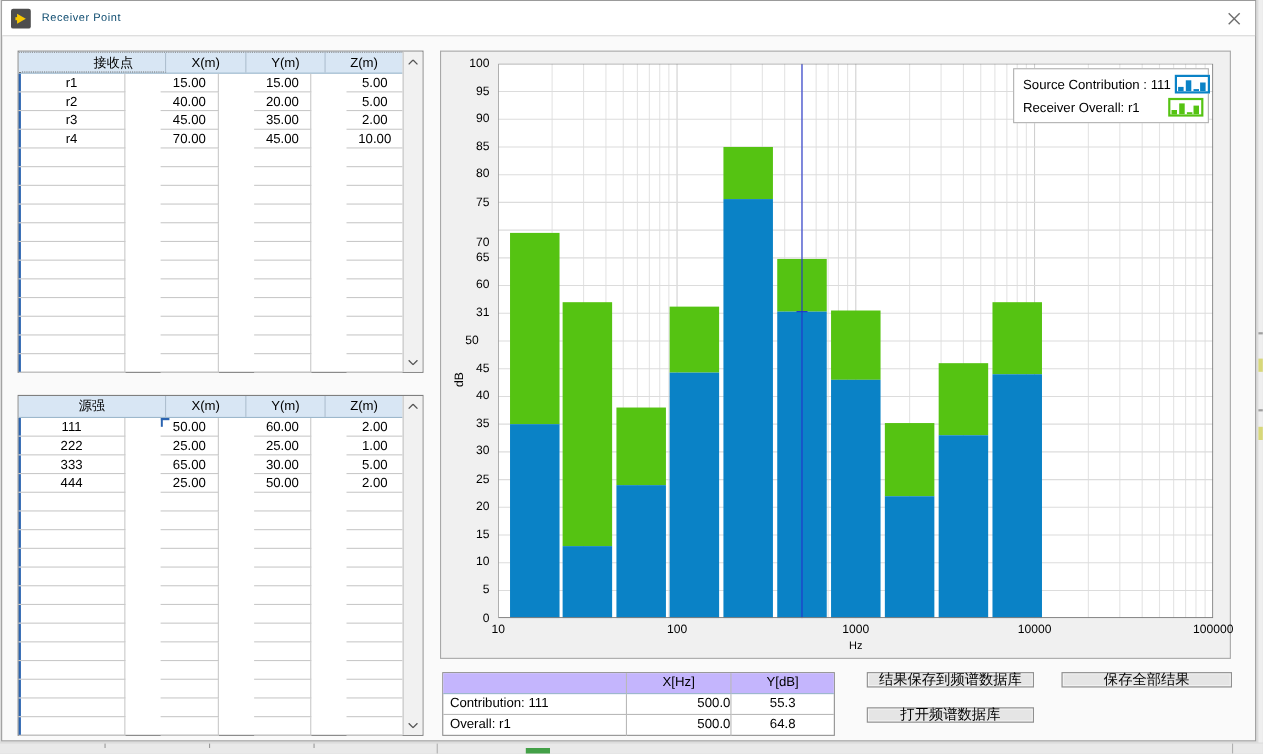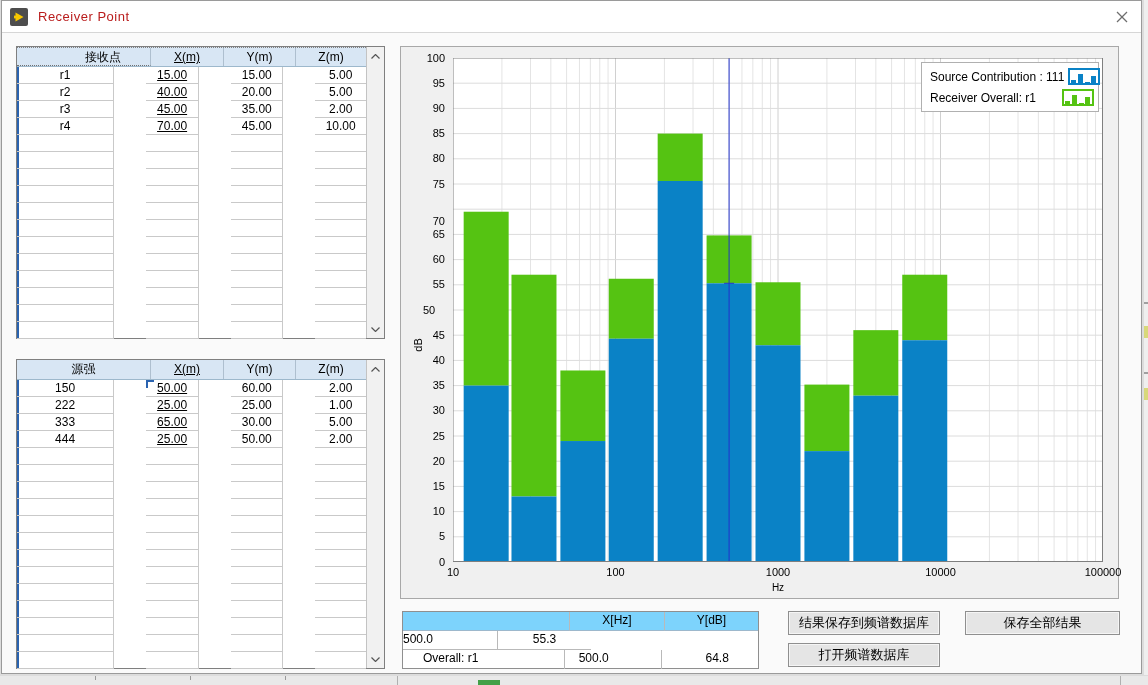--- a/index.html
+++ b/index.html
@@ -7,40 +7,40 @@
               font-family:"Liberation Sans","DejaVu Sans",sans-serif; }
   #window { position:absolute; left:1px; top:0; width:1141px; height:674px;
             background:#fafafa; border:1px solid #9a9a9a; }
   
   #titlebar { position:absolute; left:0; top:0; width:100%; height:32px;
               background:#ffffff; border-bottom:1px solid #d6d6d6; }
   #lv-icon { position:absolute; left:8px; top:7px; width:18px; height:18px;
              background:#4d4d4d; border-radius:2px; }
   #lv-icon svg { position:absolute; left:0; top:0; }
   #title-text { position:absolute; left:36px; top:0; line-height:31px;
-                font-size:13px; color:#b91c1c; letter-spacing:.5px; }
+                font-size:10px; color:#0c4a6e; letter-spacing:.5px; }
   #close-btn { position:absolute; right:12px; top:9px; width:14px; height:14px; cursor:pointer; }
   
   .panel { position:absolute; background:#ffffff; border:1px solid #7f7f7f; }
   #receiver-panel { left:14px; top:45px;  width:369px; height:293px; }
   #source-panel   { left:14px; top:358px; width:369px; height:310px; }
   .tbl-grid { position:absolute; left:0; top:0; right:18px; bottom:0; }
   .tbl-head { display:flex; height:20px; background:#d8e6f4; border-bottom:1px solid #9db8cc; }
   .tbl-head.focused { border-top:1px dotted #808080; }
   .th { font-size:12px; color:#000; text-align:center; line-height:18px;
         border-right:1px solid #aebfcf; overflow:hidden; }
   .th:last-child { border-right:none; }
   .th.focus-cell { border-bottom:1px dotted #707070;padding-left:39px; }
   .tr { display:flex; height:17px; position:relative;gap:32px; }
   .tr::before { content:""; position:absolute; left:0; top:0; bottom:1px;
                 width:2px; background:#2a63b0; }
   .td { font-size:12px; color:#000; text-align:center; line-height:16px;
         border-right:1px solid #c9c9c9; border-bottom:1px solid #c9c9c9; overflow:hidden; }
   .td:last-child { border-right:none; }
-  .col0 { width:134px; } .col1 { width:73px;text-decoration:underline; } .col2 { width:72px; } .col3 { width:70px; }
+  .col0 { width:134px; } .col1 { width:73px; } .col2 { width:72px; } .col3 { width:70px; }
   .td.sel-corner { position:relative; }
   .td.sel-corner::after { content:""; position:absolute; left:0; top:0; width:6px; height:6px;
         border-left:2px solid #2a63b0; border-top:2px solid #2a63b0; }
   .tbl-scroll { position:absolute; right:0; top:0; bottom:0; width:18px;
                 background:#f1f1f1; border-left:1px solid #c3c3c3; }
   .scroll-btn { position:absolute; left:0; width:100%; height:16px; display:flex;
                 align-items:center; justify-content:center; cursor:pointer; }
   .scroll-btn.up { top:1px; } .scroll-btn.down { bottom:1px; }
   
   #chart-panel { position:absolute; left:398px; top:45px; width:719px; height:553px;
@@ -58,28 +58,28 @@
   .legend-label { flex:1; font-size:12px; color:#000; padding-left:4px; white-space:nowrap; }
   .legend-icon { width:32px; height:17px; background:#fff; border:2px solid #888;
                  position:relative; margin-left:4px; }
   
   #cursor-panel { position:absolute; left:400px; top:610px; width:357px; height:58px;
                   background:#fff; border:1px solid #8f8f8f; }
   .crow { display:flex; height:19px; }
   .crow .cc { border-right:1px solid #b9b9b9; border-bottom:1px solid #b9b9b9;
               font-size:12px; line-height:17px; overflow:hidden; }
   .crow .cc:last-child { border-right:none; }
-  .crow.hdr { background:#7dd3fc; }
+  .crow.hdr { background:#c4b5fd; }
   .crow.hdr .cc { border-bottom:1px solid #9db8cc; text-align:center; }
   .cc.c0 { width:167px; text-align:left; padding-left:6px; }
-  .cc.c1 { width:95px; text-align:left; }
+  .cc.c1 { width:95px; text-align:right; }
   .cc.c2 { width:93px; text-align:center; }
-  .crow:last-child .cc { border-bottom:none;margin-left:14px; }
+  .crow:last-child .cc { border-bottom:none; }
   
-  .btn { position:absolute; height:24px; background:#e5e5e5; border:1px solid #8f8f8f;
+  .btn { position:absolute; height:14px; background:#e5e5e5; border:1px solid #8f8f8f;
          box-shadow:inset 0 0 0 1px #f5f5f5; display:flex; align-items:center;
          justify-content:center; font-size:13px; color:#000; cursor:pointer;text-align:center; }
   #btn-save-db  { left:786px; top:610px; width:152px; }
   #btn-save-all { left:963px; top:610px; width:155px; }
   #btn-open-db  { left:786px; top:642px; width:152px; }
   #btn-close    { left:963px; top:642px; width:155px; }
   
   #right-strip { position:absolute; left:1144px; top:0; width:4px; height:675px; background:#efefef; }
   .frag { position:absolute; }
   #bottom-strip { position:absolute; left:0; top:676px; width:1148px; height:9px; background:#e9e9e9; }
@@ -229,21 +229,21 @@
   <div id="source-panel" class="panel">
     <div class="tbl-grid">
       <div class="tbl-head" id="src-head">
           <div class="th col0">源强</div>
           <div class="th col1">X(m)</div>
           <div class="th col2">Y(m)</div>
           <div class="th col3">Z(m)</div>
         </div>
       <div id="src-body">
           <div class="tr">
-            <div class="td col0">150</div>
+            <div class="td col0">111</div>
             <div class="td col1 sel-corner">50.00</div>
             <div class="td col2">60.00</div>
             <div class="td col3">2.00</div>
           </div>
           <div class="tr">
             <div class="td col0">222</div>
             <div class="td col1">25.00</div>
             <div class="td col2">25.00</div>
             <div class="td col3">1.00</div>
           </div>
@@ -461,21 +461,21 @@
         <div class="ytick" style="left: 12px; top: 483.3px;">5</div>
         <div class="ytick" style="left: 12px; top: 458.1px;">10</div>
         <div class="ytick" style="left: 12px; top: 432.9px;">15</div>
         <div class="ytick" style="left: 12px; top: 407.7px;">20</div>
         <div class="ytick" style="left: 12px; top: 382.5px;">25</div>
         <div class="ytick" style="left: 12px; top: 357.3px;">30</div>
         <div class="ytick" style="left: 12px; top: 332.1px;">35</div>
         <div class="ytick" style="left: 12px; top: 306.9px;">40</div>
         <div class="ytick" style="left: 12px; top: 281.7px;">45</div>
         <div class="ytick" style="left: 12px; top: 256.5px; text-align: center;">50</div>
-        <div class="ytick" style="left: 12px; top: 231.3px;">55</div>
+        <div class="ytick" style="left: 12px; top: 231.3px;">31</div>
         <div class="ytick" style="left: 12px; top: 206.1px;">60</div>
         <div class="ytick" style="left: 12px; top: 180.9px;">65</div>
         <div class="ytick" style="left: 12px; top: 155.7px; margin-top: 12px;">70</div>
         <div class="ytick" style="left: 12px; top: 130.5px;">75</div>
         <div class="ytick" style="left: 12px; top: 105.3px;">80</div>
         <div class="ytick" style="left: 12px; top: 80.1px;">85</div>
         <div class="ytick" style="left: 12px; top: 54.9px;">90</div>
         <div class="ytick" style="left: 12px; top: 29.7px;">95</div>
         <div class="ytick" style="left: 12px; top: 4.5px;">100</div>
       </div>
@@ -510,20 +510,21 @@
     </div>
   </div>
 
   <div id="cursor-panel">
     <div class="crow hdr">
       <div class="cc c0"></div>
       <div class="cc c1">X[Hz]</div>
       <div class="cc c2">Y[dB]</div>
     </div>
     <div class="crow">
+      <div class="cc c0">Contribution: 111</div>
       <div class="cc c1">500.0</div>
       <div class="cc c2">55.3</div>
     </div>
     <div class="crow">
       <div class="cc c0">Overall: r1</div>
       <div class="cc c1">500.0</div>
       <div class="cc c2">64.8</div>
     </div>
   </div>
 

